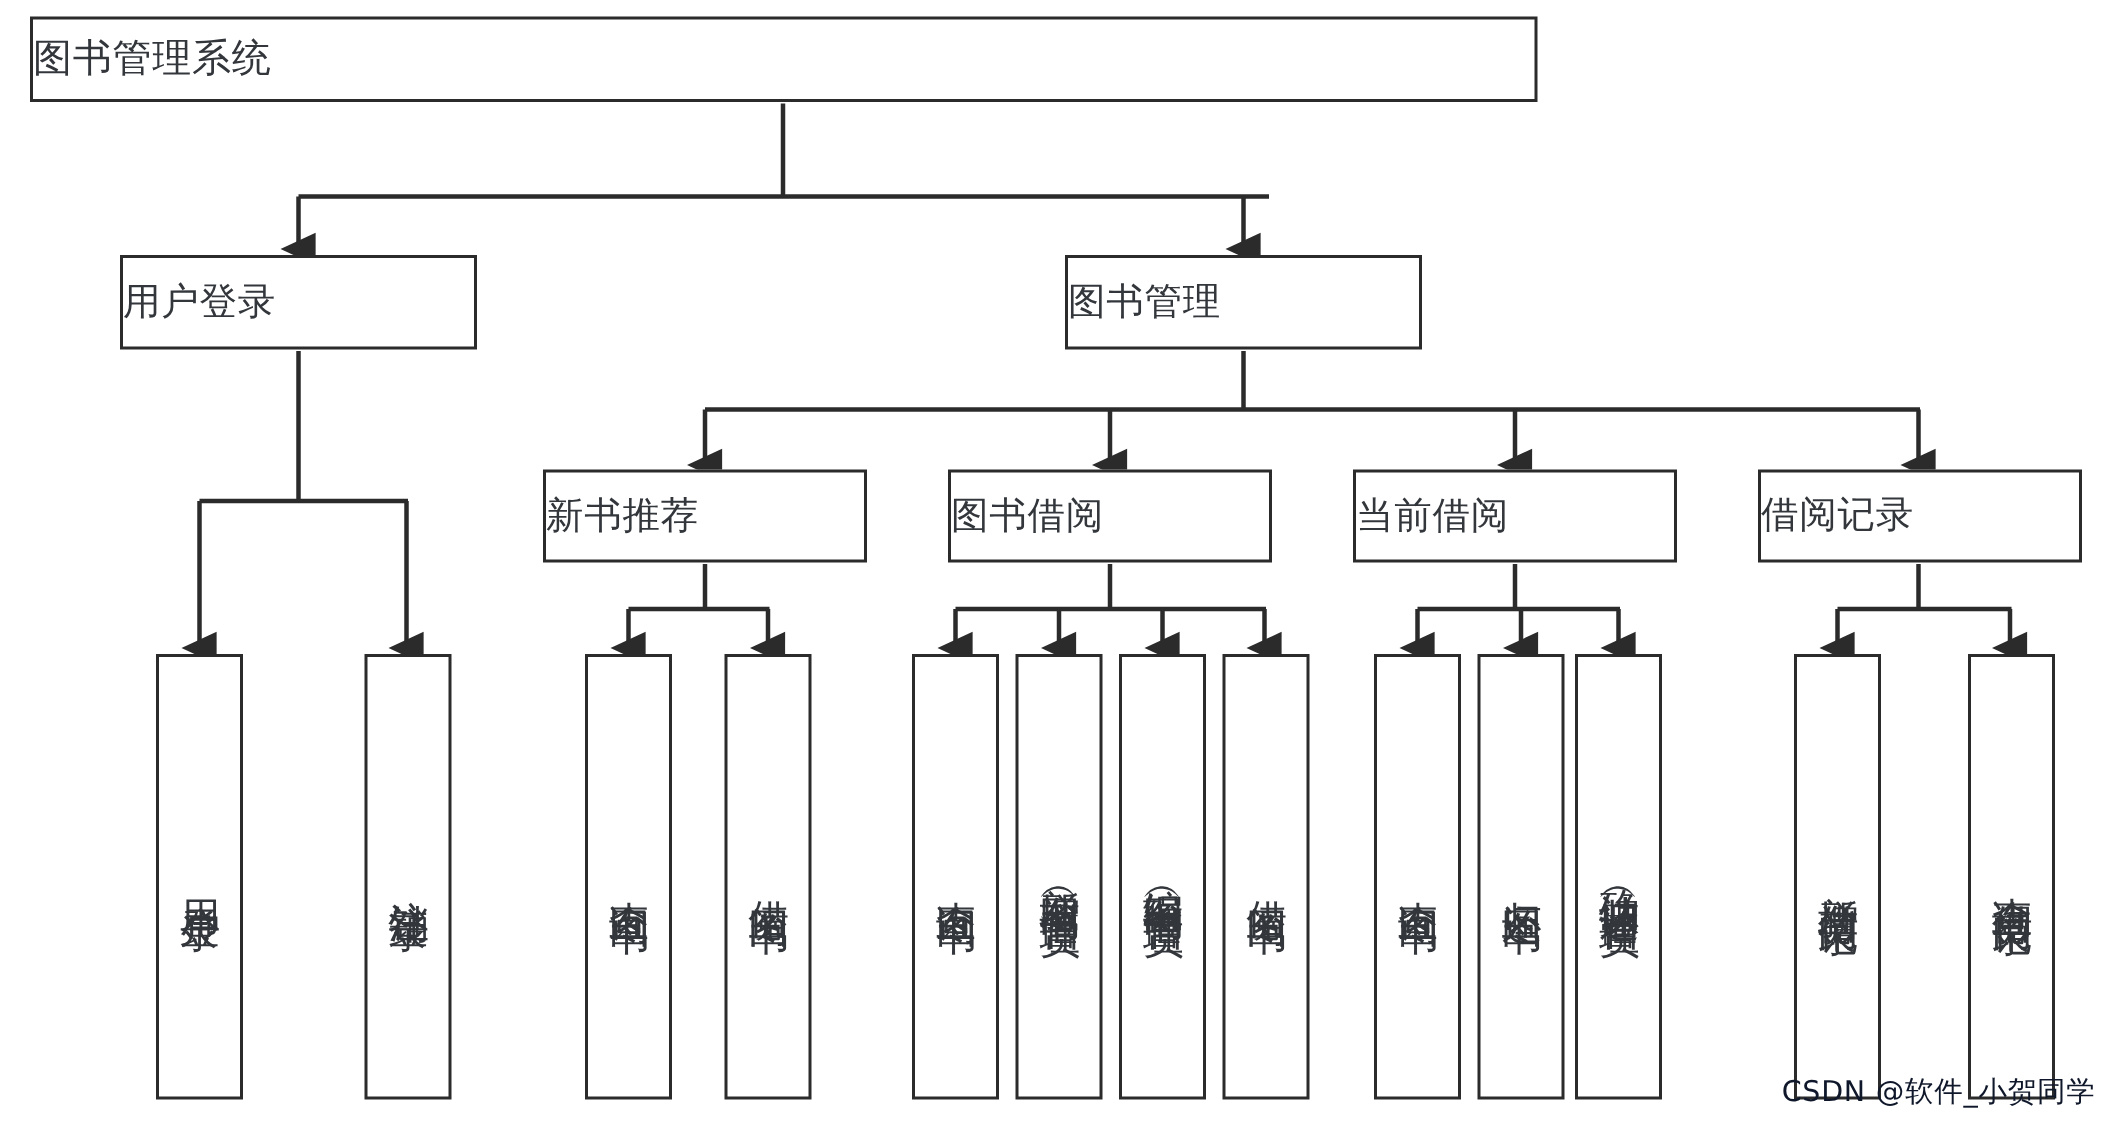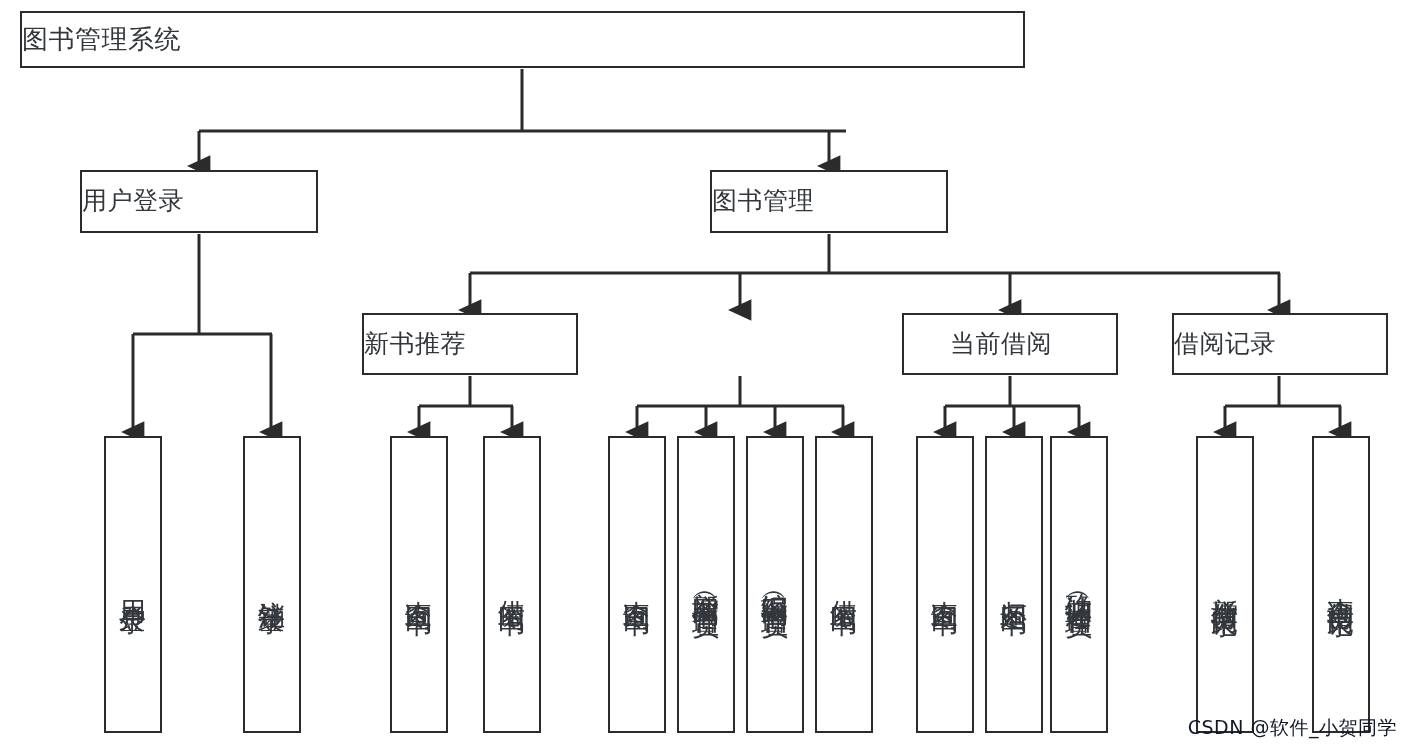--- a/index.html
+++ b/index.html
@@ -140,22 +140,25 @@
   </div>
 
   <div class="node horiz" style="left:710px; top:170px; width:238px; height:63px;">
     <span class="node-label">图书管理</span>
   </div>
 
   <div class="node horiz" style="left:362px; top:313px; width:216px; height:62px;">
     <span class="node-label">新书推荐</span>
   </div>
 
-
-  <div class="node horiz" style="left:902px; top:313px; width:216px; height:62px;padding-left:46px;">
+  <div class="node horiz" style="left:632px; top:313px; width:216px; height:62px;">
+    <span class="node-label">图书借阅</span>
+  </div>
+
+  <div class="node horiz" style="left:902px; top:313px; width:216px; height:62px;">
     <span class="node-label">当前借阅</span>
   </div>
 
   <div class="node horiz" style="left:1172px; top:313px; width:216px; height:62px;font-family:Liberation Serif, serif;">
     <span class="node-label">借阅记录</span>
   </div>
 
   <div class="node vert" style="left:104px; top:436px; width:58px; height:297px;">
     <span class="node-label">用户登录</span>
   </div>

